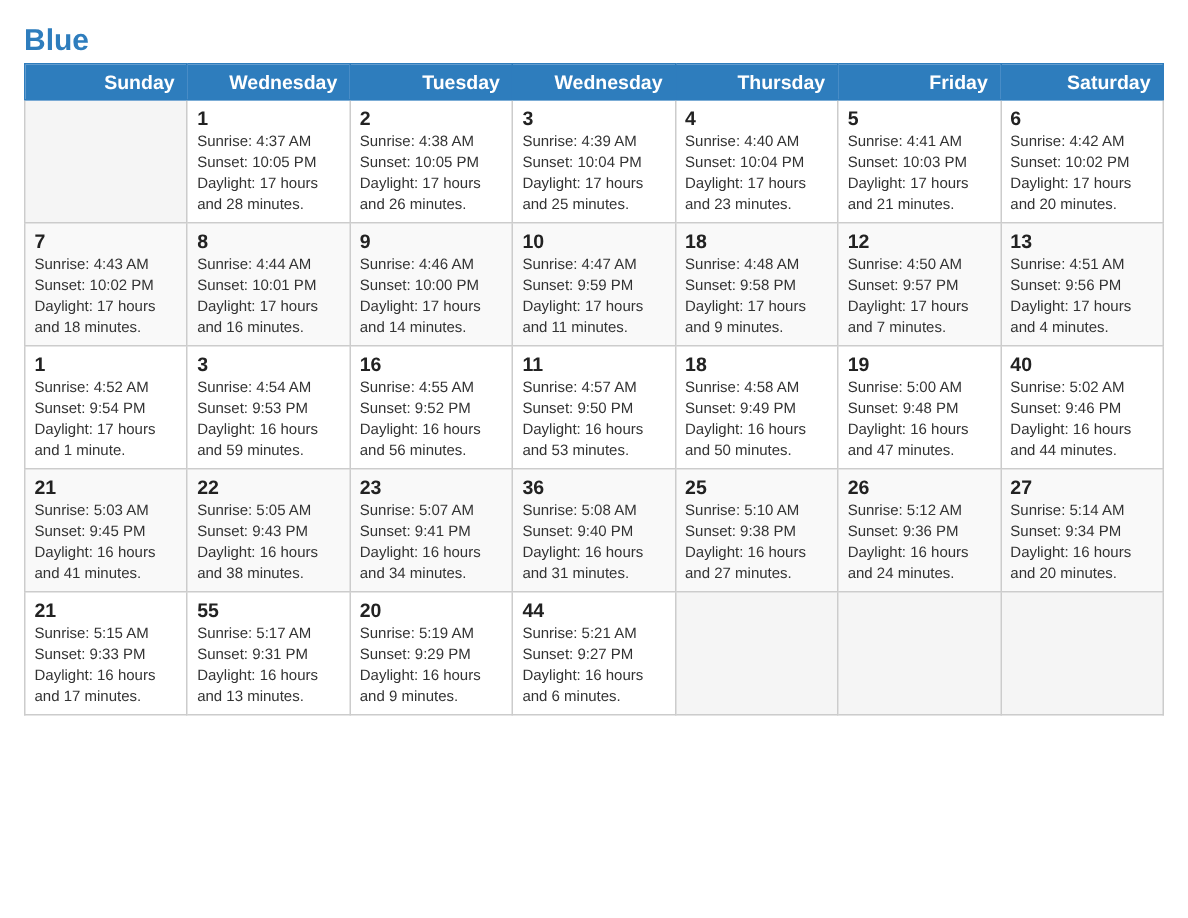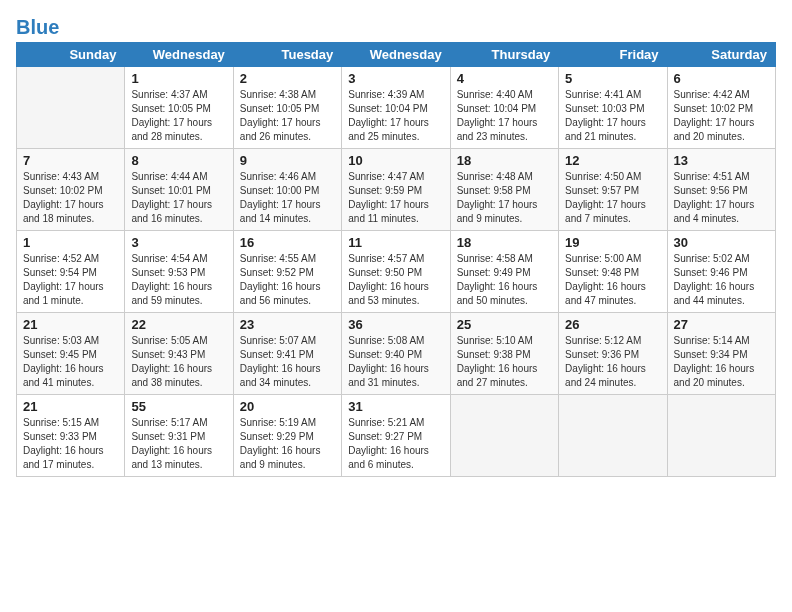--- a/index.html
+++ b/index.html
@@ -177,21 +177,21 @@
         </td>
         <td>
           <div class="day-number">18</div>
           <div class="day-info">Sunrise: 4:58 AM<br>Sunset: 9:49 PM<br>Daylight: 16 hours and 50 minutes.</div>
         </td>
         <td>
           <div class="day-number">19</div>
           <div class="day-info">Sunrise: 5:00 AM<br>Sunset: 9:48 PM<br>Daylight: 16 hours and 47 minutes.</div>
         </td>
         <td>
-          <div class="day-number">30</div>
+          <div class="day-number">40</div>
           <div class="day-info">Sunrise: 5:02 AM<br>Sunset: 9:46 PM<br>Daylight: 16 hours and 44 minutes.</div>
         </td>
       </tr>
       <tr>
         <td>
           <div class="day-number">21</div>
           <div class="day-info">Sunrise: 5:03 AM<br>Sunset: 9:45 PM<br>Daylight: 16 hours and 41 minutes.</div>
         </td>
         <td>
           <div class="day-number">22</div>
@@ -225,21 +225,21 @@
         </td>
         <td>
           <div class="day-number">55</div>
           <div class="day-info">Sunrise: 5:17 AM<br>Sunset: 9:31 PM<br>Daylight: 16 hours and 13 minutes.</div>
         </td>
         <td>
           <div class="day-number">20</div>
           <div class="day-info">Sunrise: 5:19 AM<br>Sunset: 9:29 PM<br>Daylight: 16 hours and 9 minutes.</div>
         </td>
         <td>
-          <div class="day-number">31</div>
+          <div class="day-number">44</div>
           <div class="day-info">Sunrise: 5:21 AM<br>Sunset: 9:27 PM<br>Daylight: 16 hours and 6 minutes.</div>
         </td>
         <td class="empty"></td>
         <td class="empty"></td>
         <td class="empty"></td>
       </tr>
     </tbody>
 </table>
 
 </body></html>

